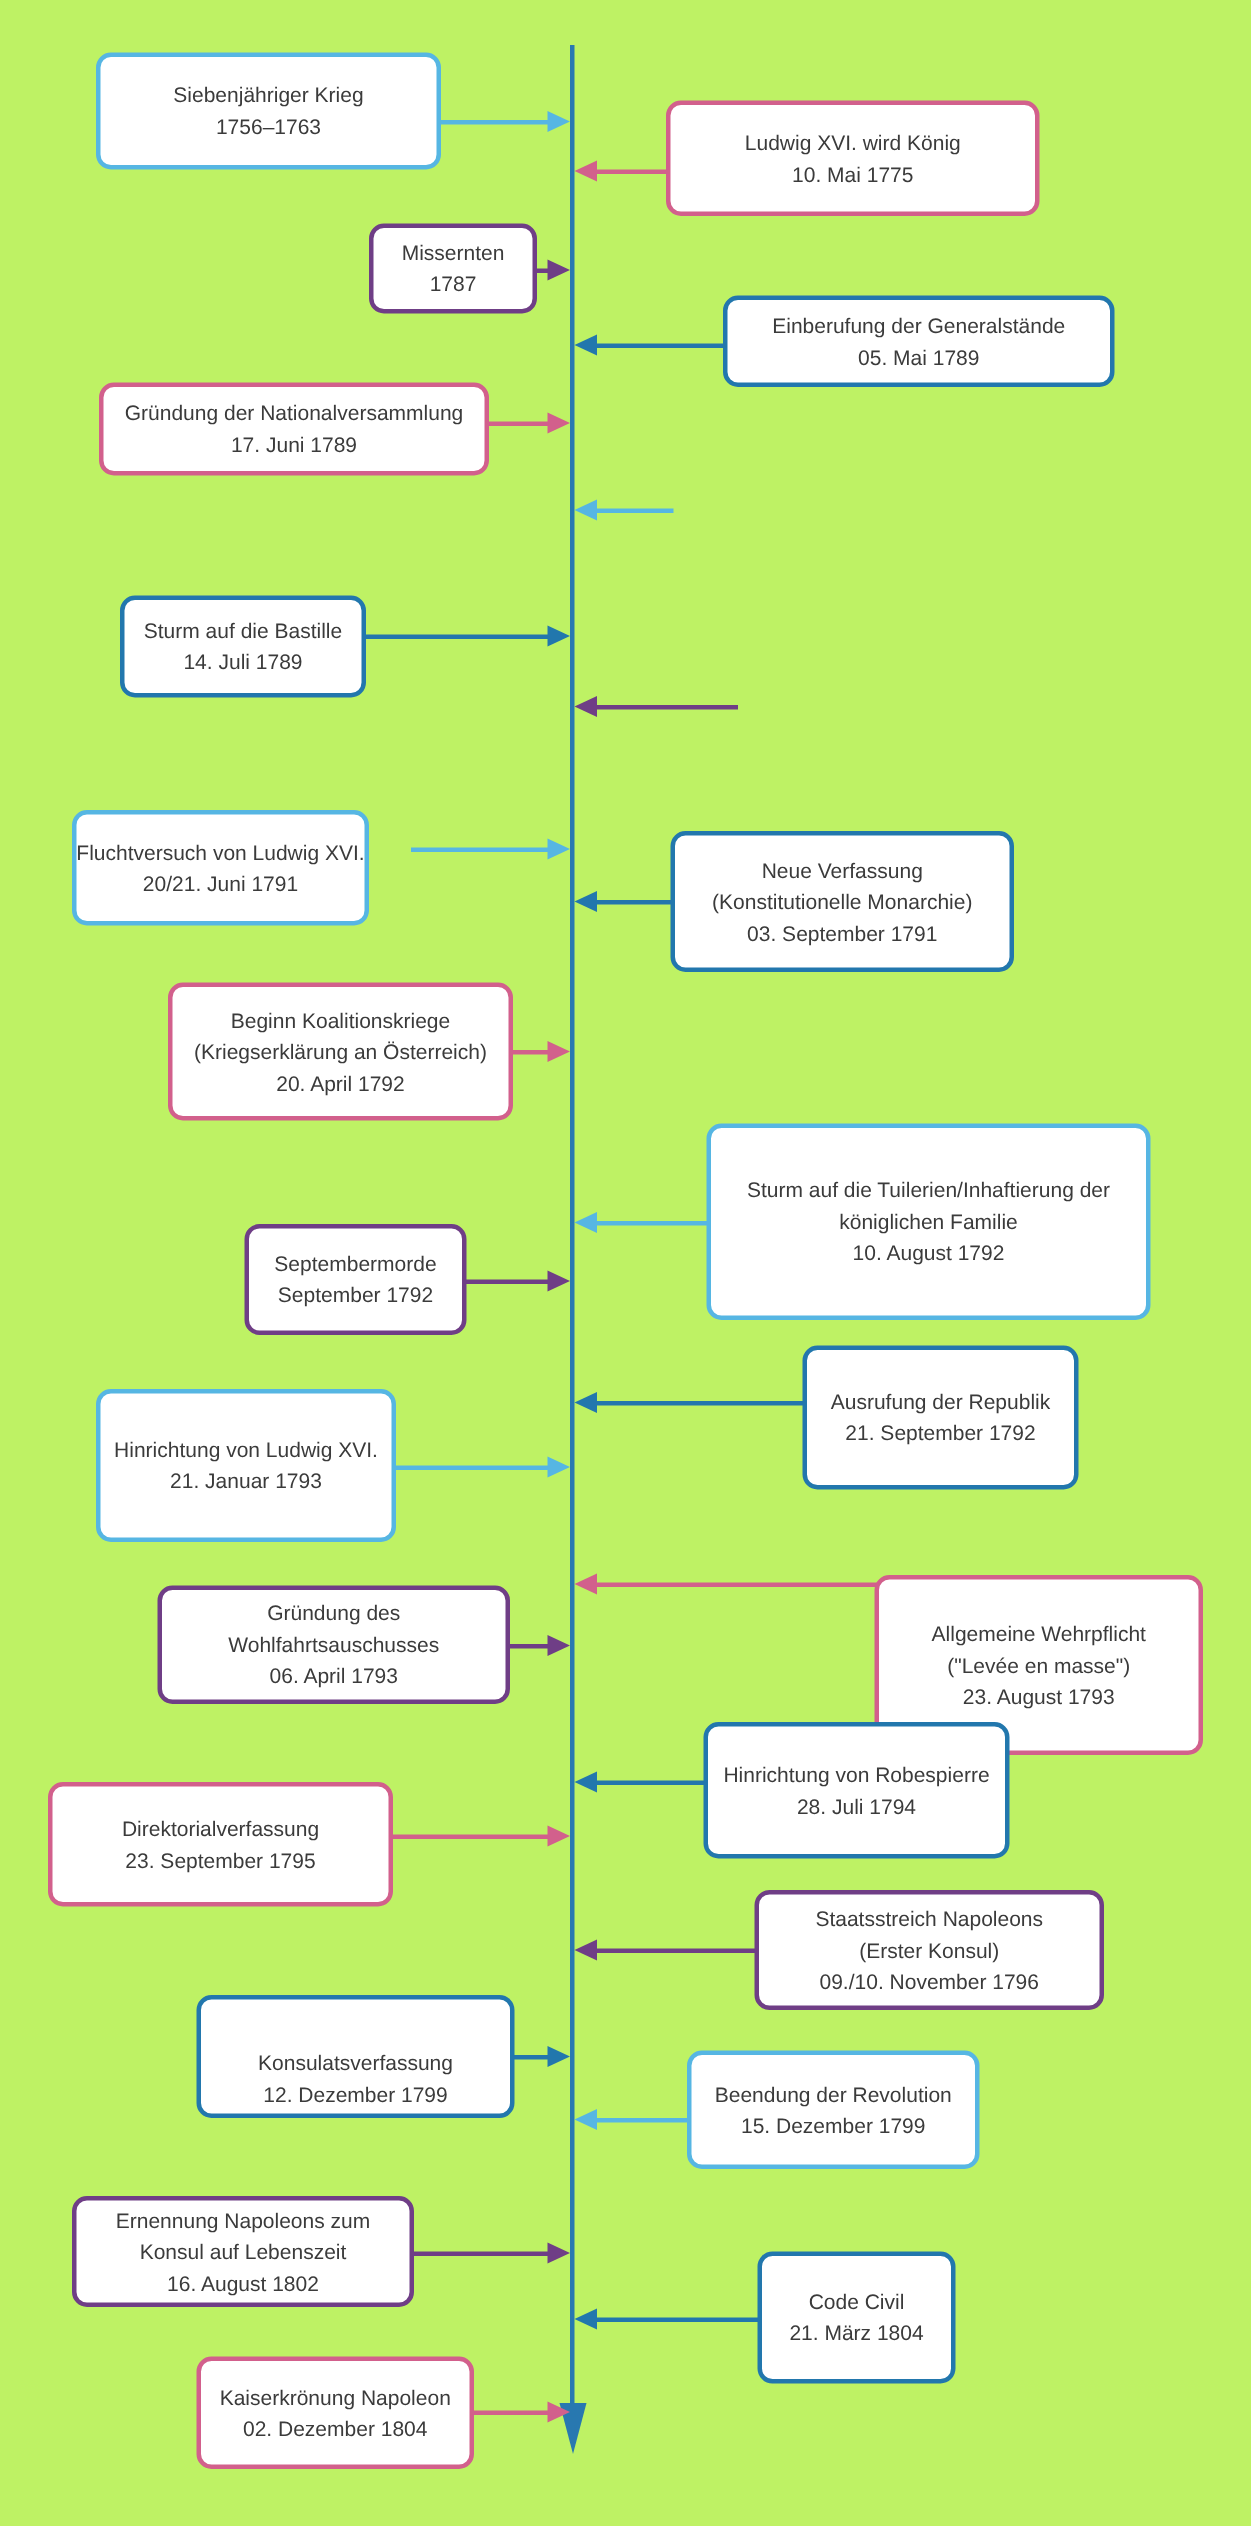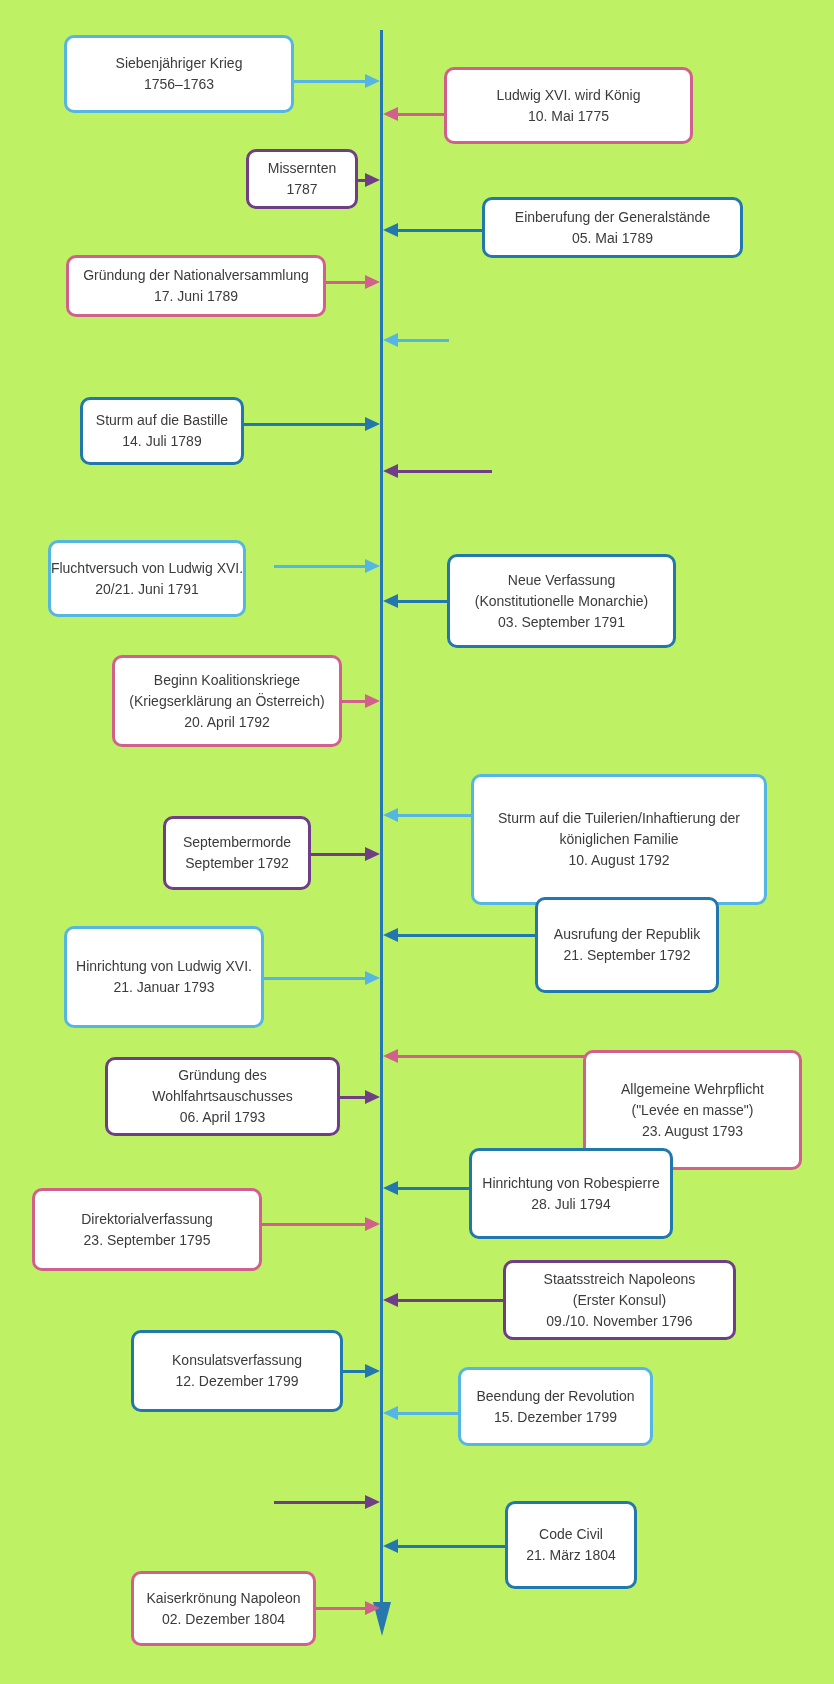--- a/index.html
+++ b/index.html
@@ -136,21 +136,21 @@
     <div class="connector-arrowhead" style="top: 594px; border-top: 7px solid transparent; border-bottom: 7px solid transparent; left: 383px; border-right: 15px solid rgb(34, 119, 173);"></div>
     <div class="event-box" style="left: 112px; top: 655px; width: 230px; height: 92px; border-color: rgb(210, 96, 140);">
     <div class="event-lines">
         <div class="event-line">Beginn Koalitionskriege</div>
         <div class="event-line">(Kriegserklärung an Österreich)</div>
         <div class="event-line">20. April 1792</div>
       </div>
   </div>
     <div class="connector-bar" style="top: 699.5px; background: rgb(210, 96, 140); left: 340px; width: 27px;"></div>
     <div class="connector-arrowhead" style="top: 694px; border-top: 7px solid transparent; border-bottom: 7px solid transparent; left: 365px; border-left: 15px solid rgb(210, 96, 140);"></div>
-    <div class="event-box" style="left: 471px; top: 774px; width: 296px; height: 131px; border-color: rgb(86, 182, 227);">
+    <div class="event-box" style="left: 471px; top: 749px; width: 296px; height: 131px; border-color: rgb(86, 182, 227);">
     <div class="event-lines">
         <div class="event-line">Sturm auf die Tuilerien/Inhaftierung der</div>
         <div class="event-line">königlichen Familie</div>
         <div class="event-line">10. August 1792</div>
       </div>
   </div>
     <div class="connector-bar" style="top: 813.5px; background: rgb(86, 182, 227); left: 396px; width: 77px;"></div>
     <div class="connector-arrowhead" style="top: 808px; border-top: 7px solid transparent; border-bottom: 7px solid transparent; left: 383px; border-right: 15px solid rgb(86, 182, 227);"></div>
     <div class="event-box" style="left: 163px; top: 816px; width: 148px; height: 74px; border-color: rgb(111, 62, 134);">
     <div class="event-lines">
@@ -212,36 +212,43 @@
     <div class="connector-arrowhead" style="top: 1217px; border-top: 7px solid transparent; border-bottom: 7px solid transparent; left: 365px; border-left: 15px solid rgb(210, 96, 140);"></div>
     <div class="event-box" style="left: 503px; top: 1260px; width: 233px; height: 80px; border-color: rgb(111, 62, 134);">
     <div class="event-lines">
         <div class="event-line">Staatsstreich Napoleons</div>
         <div class="event-line">(Erster Konsul)</div>
         <div class="event-line">09./10. November 1796</div>
       </div>
   </div>
     <div class="connector-bar" style="top: 1298.5px; background: rgb(111, 62, 134); left: 396px; width: 109px;"></div>
     <div class="connector-arrowhead" style="top: 1293px; border-top: 7px solid transparent; border-bottom: 7px solid transparent; left: 383px; border-right: 15px solid rgb(111, 62, 134);"></div>
-    <div class="event-box" style="left: 131px; top: 1330px; width: 212px; height: 82px; border-color: rgb(34, 119, 173);">
+    <div class="event-box" style="left: 131px; top: 1330px; width: 212px; height: 82px; border-color: rgb(34, 119, 173); justify-content: flex-end;">
     <div class="event-lines">
         <div class="event-line">Konsulatsverfassung</div>
         <div class="event-line">12. Dezember 1799</div>
       </div>
   </div>
     <div class="connector-bar" style="top: 1369.5px; background: rgb(34, 119, 173); left: 341px; width: 26px;"></div>
     <div class="connector-arrowhead" style="top: 1364px; border-top: 7px solid transparent; border-bottom: 7px solid transparent; left: 365px; border-left: 15px solid rgb(34, 119, 173);"></div>
     <div class="event-box" style="left: 458px; top: 1367px; width: 195px; height: 79px; border-color: rgb(86, 182, 227);">
     <div class="event-lines">
         <div class="event-line">Beendung der Revolution</div>
         <div class="event-line">15. Dezember 1799</div>
       </div>
   </div>
     <div class="connector-bar" style="top: 1411.5px; background: rgb(86, 182, 227); left: 396px; width: 64px;"></div>
     <div class="connector-arrowhead" style="top: 1406px; border-top: 7px solid transparent; border-bottom: 7px solid transparent; left: 383px; border-right: 15px solid rgb(86, 182, 227);"></div>
+    <div class="event-box" style="left: 48px; top: 1464px; width: 228px; height: 74px; border-color: rgb(111, 62, 134);">
+    <div class="event-lines">
+        <div class="event-line">Ernennung Napoleons zum</div>
+        <div class="event-line">Konsul auf Lebenszeit</div>
+        <div class="event-line">16. August 1802</div>
+      </div>
+  </div>
     <div class="connector-bar" style="top: 1500.5px; background: rgb(111, 62, 134); left: 274px; width: 93px;"></div>
     <div class="connector-arrowhead" style="top: 1495px; border-top: 7px solid transparent; border-bottom: 7px solid transparent; left: 365px; border-left: 15px solid rgb(111, 62, 134);"></div>
     <div class="event-box" style="left: 505px; top: 1501px; width: 132px; height: 88px; border-color: rgb(34, 119, 173);">
     <div class="event-lines">
         <div class="event-line">Code Civil</div>
         <div class="event-line">21. März 1804</div>
       </div>
   </div>
     <div class="connector-bar" style="top: 1544.5px; background: rgb(34, 119, 173); left: 396px; width: 111px;"></div>
     <div class="connector-arrowhead" style="top: 1539px; border-top: 7px solid transparent; border-bottom: 7px solid transparent; left: 383px; border-right: 15px solid rgb(34, 119, 173);"></div>

